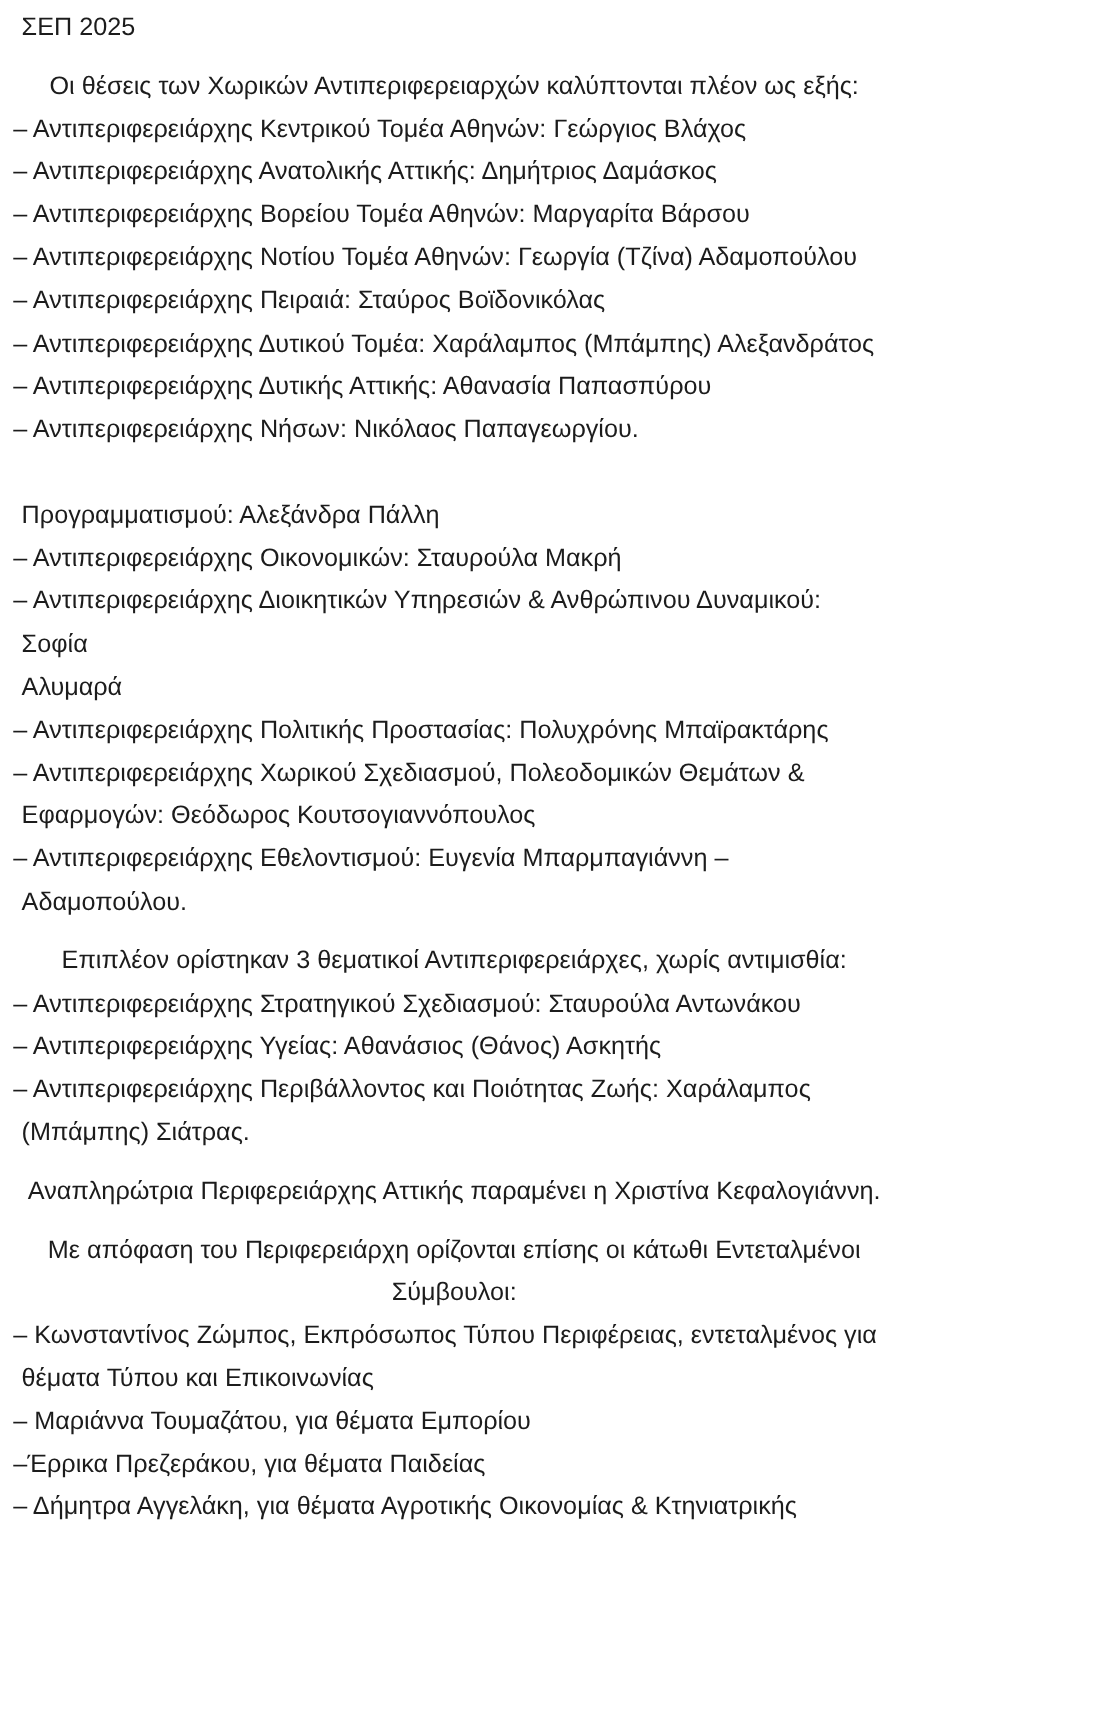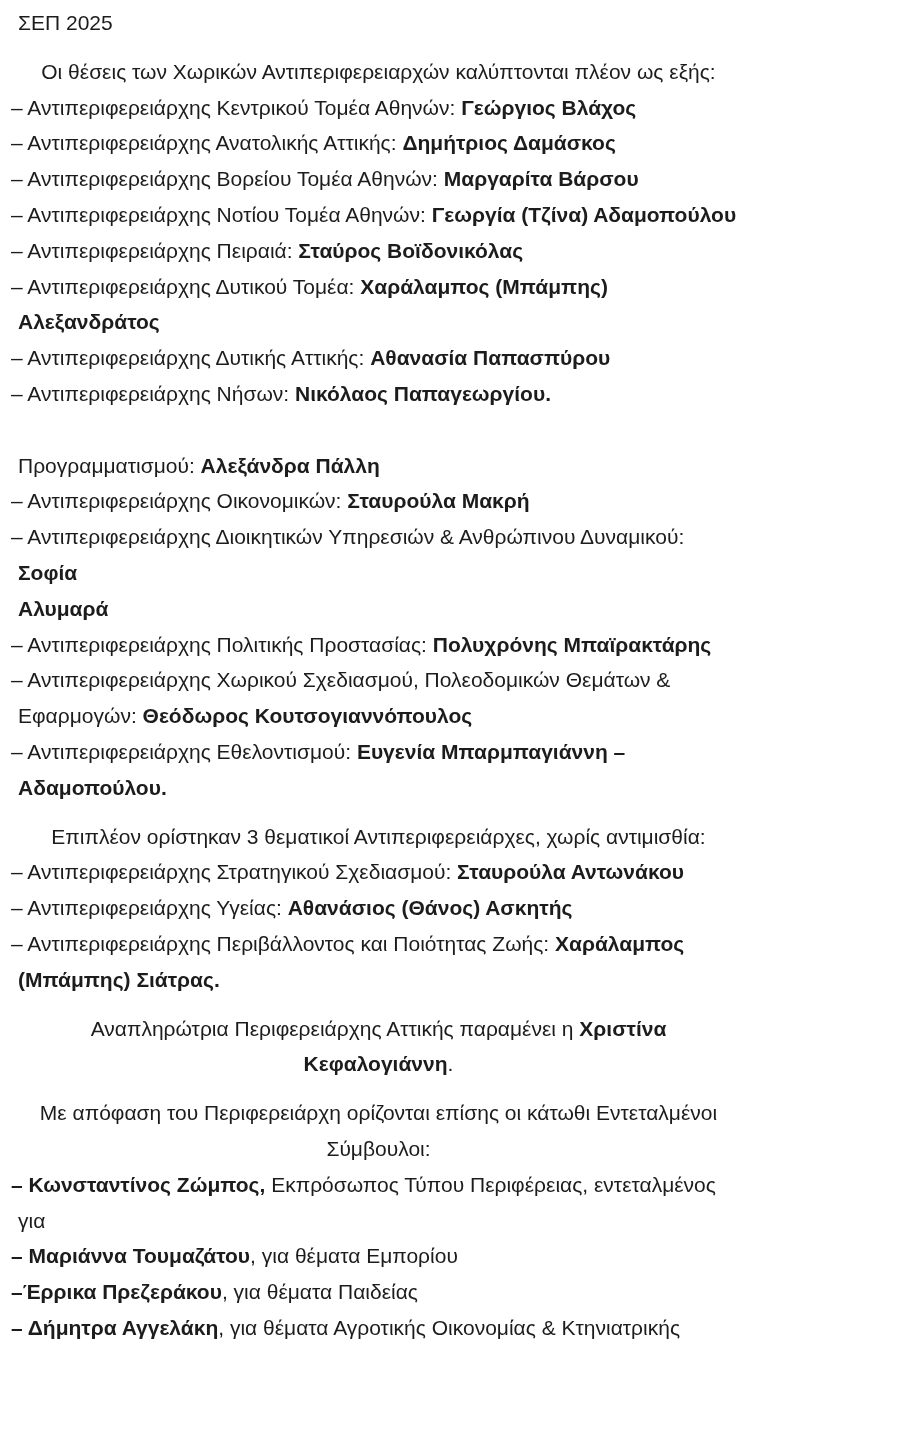--- a/index.html
+++ b/index.html
@@ -15,21 +15,21 @@
     padding: 5px 28px 0 18px;
     font-family: "Liberation Sans", "DejaVu Sans", sans-serif;
     font-size: 21px;
     line-height: 35.8px;
     color: #1c1c1c;
     -webkit-font-smoothing: antialiased;
   }
   p.blk { margin: 0; padding: 0; }
   p.para { margin-top: 13px; text-align: center; }
   p.item { text-indent: -7px; }   
-  p.blk b { font-weight: 700; }
+  p.blk b { font-weight: 400; }
 </style>
 </head>
 <body style="background: rgb(255, 255, 255);">
 
 <main class="doc" style="color: rgb(28, 28, 28);">
   <p class="blk">ΣΕΠ 2025</p>
   <div>
       <p class="blk para"><span>Οι θέσεις των Χωρικών Αντιπεριφερειαρχών καλύπτονται πλέον ως εξής:</span></p>
       <p class="blk item"><span>– Αντιπεριφερειάρχης Κεντρικού Τομέα Αθηνών: </span><b>Γεώργιος Βλάχος</b></p>
       <p class="blk item"><span>– Αντιπεριφερειάρχης Ανατολικής Αττικής: </span><b>Δημήτριος Δαμάσκος</b></p>
@@ -44,18 +44,18 @@
       <p class="blk item"><span>– Αντιπεριφερειάρχης Διοικητικών Υπηρεσιών &amp; Ανθρώπινου Δυναμικού: </span><b>Σοφία</b><br><b>Αλυμαρά</b></p>
       <p class="blk item"><span>– Αντιπεριφερειάρχης Πολιτικής Προστασίας: </span><b>Πολυχρόνης Μπαϊρακτάρης</b></p>
       <p class="blk item"><span>– Αντιπεριφερειάρχης Χωρικού Σχεδιασμού, Πολεοδομικών Θεμάτων &amp;</span><br><span>Εφαρμογών: </span><b>Θεόδωρος Κουτσογιαννόπουλος</b></p>
       <p class="blk item"><span>– Αντιπεριφερειάρχης Εθελοντισμού: </span><b>Ευγενία Μπαρμπαγιάννη – Αδαμοπούλου.</b></p>
       <p class="blk para"><span>Επιπλέον ορίστηκαν 3 θεματικοί Αντιπεριφερειάρχες, χωρίς αντιμισθία:</span></p>
       <p class="blk item"><span>– Αντιπεριφερειάρχης Στρατηγικού Σχεδιασμού: </span><b>Σταυρούλα Αντωνάκου</b></p>
       <p class="blk item"><span>– Αντιπεριφερειάρχης Υγείας: </span><b>Αθανάσιος (Θάνος) Ασκητής</b></p>
       <p class="blk item"><span>– Αντιπεριφερειάρχης Περιβάλλοντος και Ποιότητας Ζωής: </span><b>Χαράλαμπος</b><br><b>(Μπάμπης) Σιάτρας.</b></p>
       <p class="blk para"><span>Αναπληρώτρια Περιφερειάρχης Αττικής παραμένει η </span><b>Χριστίνα Κεφαλογιάννη</b><span>.</span></p>
       <p class="blk para"><span>Με απόφαση του Περιφερειάρχη ορίζονται επίσης οι κάτωθι Εντεταλμένοι</span><br><span>Σύμβουλοι:</span></p>
-      <p class="blk item"><b>– Κωνσταντίνος Ζώμπος,</b><span> Εκπρόσωπος Τύπου Περιφέρειας, εντεταλμένος για</span><br></p>
+      <p class="blk item"><b>– Κωνσταντίνος Ζώμπος,</b><span> Εκπρόσωπος Τύπου Περιφέρειας, εντεταλμένος για</span><br><span>θέματα Τύπου και Επικοινωνίας</span></p>
       <p class="blk item"><b>– Μαριάννα Τουμαζάτου</b><span>, για θέματα Εμπορίου</span></p>
       <p class="blk item"><b>–Έρρικα Πρεζεράκου</b><span>, για θέματα Παιδείας</span></p>
       <p class="blk item"><b>– Δήμητρα Αγγελάκη</b><span>, για θέματα Αγροτικής Οικονομίας &amp; Κτηνιατρικής</span></p>
     </div>
 </main>
 
 </body></html>

